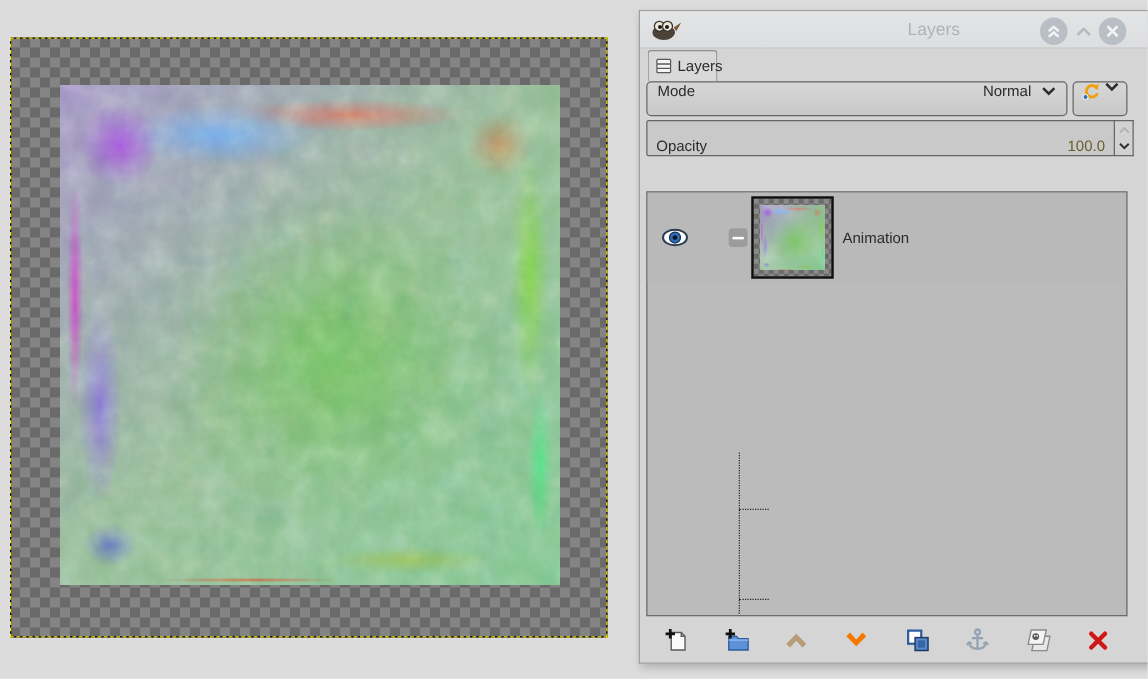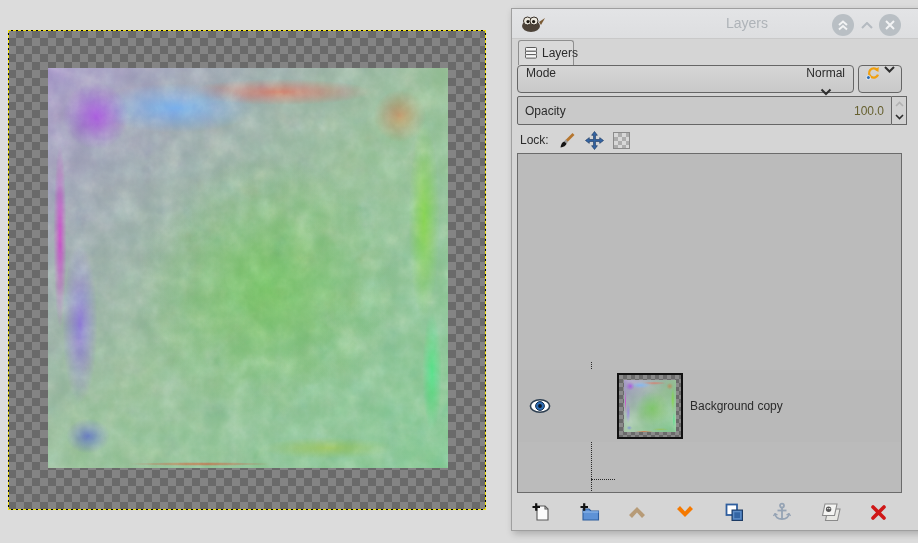--- a/index.html
+++ b/index.html
@@ -72,21 +72,21 @@
     background:linear-gradient(#d6d6d6,#c9c9c9);
     border:1px solid #666;border-radius:4px;box-sizing:border-box;
     display:flex;align-items:flex-start;
   }
   .mode-main{position:absolute;left:5px;top:56px;width:337px;height:28px;justify-content:space-between;padding:0 8px;}
   .mode-extra{position:absolute;left:346px;top:56px;width:44px;height:28px;justify-content:center;gap:4px;}
 
   .opacity-row{
     position:absolute;left:5px;top:87px;width:375px;height:29px;
     background:#c9c9c9;border:1px solid #666;box-sizing:border-box;border-radius:2px 0 0 2px;
-    display:flex;align-items:center;justify-content:space-between;padding:0 7px;
+    display:flex;align-items:flex-end;justify-content:space-between;padding:0 7px;
   }
   .opacity-val{color:#66602f;}
   .spinner{
     position:absolute;left:380px;top:87px;width:15px;height:29px;border:1px solid #666;border-left:none;
     box-sizing:border-box;background:#d2d2d2;display:flex;flex-direction:column;
   }
   .spinner div{flex:1;display:flex;align-items:center;justify-content:center;}
 
   .lock-row{position:absolute;left:8px;top:119px;height:24px;display:flex;align-items:center;gap:9px;}
   .alpha-check{
@@ -202,21 +202,21 @@
     </div>
     <div class="tabmenu">
       <svg width="9" height="9" viewBox="0 0 9 9">
           <polygon points="7,1.5 2,4.5 7,7.5" fill="none" stroke="#2e2e2e" stroke-width="1.2"></polygon>
         </svg>
     </div>
   </div>
 
   <div class="btn-frame mode-main">
     <span>Mode</span>
-    <span style="display:flex;align-items:center;gap:8px;flex-direction:column;">
+    <span style="display:flex;align-items:center;gap:8px;">
       <span>Normal</span>
       <span>
         <svg width="12" height="8" viewBox="0 0 12 8" fill="none" stroke="#2e2e2e" stroke-width="2">
             <path d="M1.5 1.5 L6 6 L10.5 1.5"></path>
           </svg>
       </span>
     </span>
   </div>
   <div class="btn-frame mode-extra">
     <span>
@@ -243,63 +243,50 @@
           <path d="M1 5 L4.5 1.5 L8 5"></path>
         </svg>
     </div>
     <div>
       <svg width="9" height="6" viewBox="0 0 9 6" fill="none" stroke="#2e2e2e" stroke-width="1.6">
           <path d="M1 1 L4.5 4.5 L8 1"></path>
         </svg>
     </div>
   </div>
 
-  <div class="lock-row">
-    <span>Lock:</span>
-    <span>
-      <svg width="18" height="17" viewBox="0 0 18 17">
-        <line x1="8" y1="9.5" x2="15.5" y2="2" stroke="#b5762f" stroke-width="2.8"></line>
-        <line x1="7" y1="10.6" x2="9" y2="8.6" stroke="#9a9a9a" stroke-width="3"></line>
-        <path d="M2.5 15.5 Q3.2 10.5 6.2 9.4 L8.6 11.8 Q7.4 14.8 2.5 15.5 Z" fill="#141414"></path>
-      </svg>
-    </span>
-    <span>
-      <svg width="19" height="19" viewBox="0 0 20 20">
-        <path d="M10 0.5 L13 4.5 L11 4.5 L11 9 L15.5 9 L15.5 7 L19.5 10 L15.5 13 L15.5 11 L11 11 L11 15.5 L13 15.5 L10 19.5 L7 15.5 L9 15.5 L9 11 L4.5 11 L4.5 13 L0.5 10 L4.5 7 L4.5 9 L9 9 L9 4.5 L7 4.5 Z" fill="#3465a4" stroke="#1c3a63" stroke-width="0.7"></path>
-      </svg>
-    </span>
-    <span class="alpha-check"></span>
-  </div>
 
   <div class="layer-list">
 
     <div class="tree-v" style="top:208px;height:189px;"></div>
     <div class="tree-h" style="top:253px;"></div>
     <div class="tree-h" style="top:325px;"></div>
 
-
-
-
-    <div class="lrow" style="top:216px">
+    <div class="lrow" style="top:0px">
       <span class="eye">
         <svg width="22" height="15" viewBox="0 0 22 15">
           <ellipse cx="11" cy="7.5" rx="9.6" ry="6.2" fill="#fff" stroke="#2d3e50" stroke-width="1.6"></ellipse>
           <circle cx="11" cy="7.5" r="4.4" fill="#2e6db4" stroke="#17304f" stroke-width="1"></circle>
           <circle cx="11" cy="7.5" r="1.9" fill="#0b1626"></circle>
         </svg>
       </span>
-      <span class="thumb" style="left:99px">
+      <span class="expander">
+          <span class="minus"></span>
+        </span>
+      <span class="thumb" style="left:83px">
         <span class="plasma">
             <svg class="noise">
               <rect width="100%" height="100%" filter="url(#grain)"></rect>
             </svg>
           </span>
       </span>
-      <span class="lname" style="left:172px">Background copy</span>
-    </div>
+      <span class="lname" style="left:156px">Animation</span>
+    </div>
+
+
+
   </div>
 
   <div class="btoolbar">
     <div class="tool-btn" style="left:29px">
       <svg width="20" height="20" viewBox="0 0 20 20">
         <path d="M6 4 H14 L17 7 V18 H6 Z" fill="#fbfbfb" stroke="#5a5a5a" stroke-width="1.1"></path>
         <path d="M14 4 L14 7 L17 7" fill="none" stroke="#5a5a5a" stroke-width="1.1"></path>
         <path d="M1.5 5 H9 M5.2 1.2 V8.8" stroke="#111" stroke-width="2.2"></path>
       </svg>
     </div>

